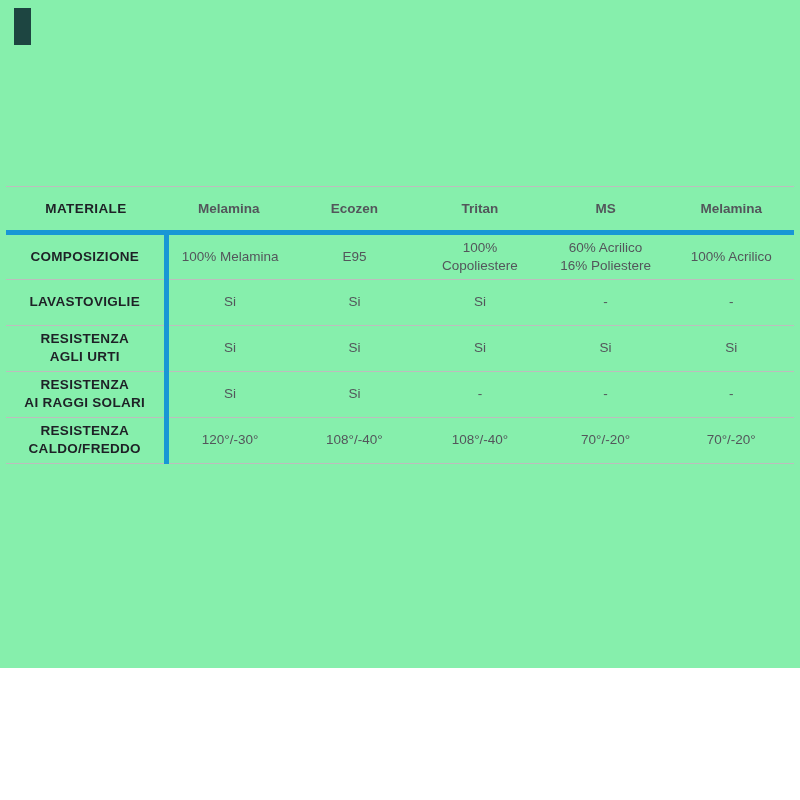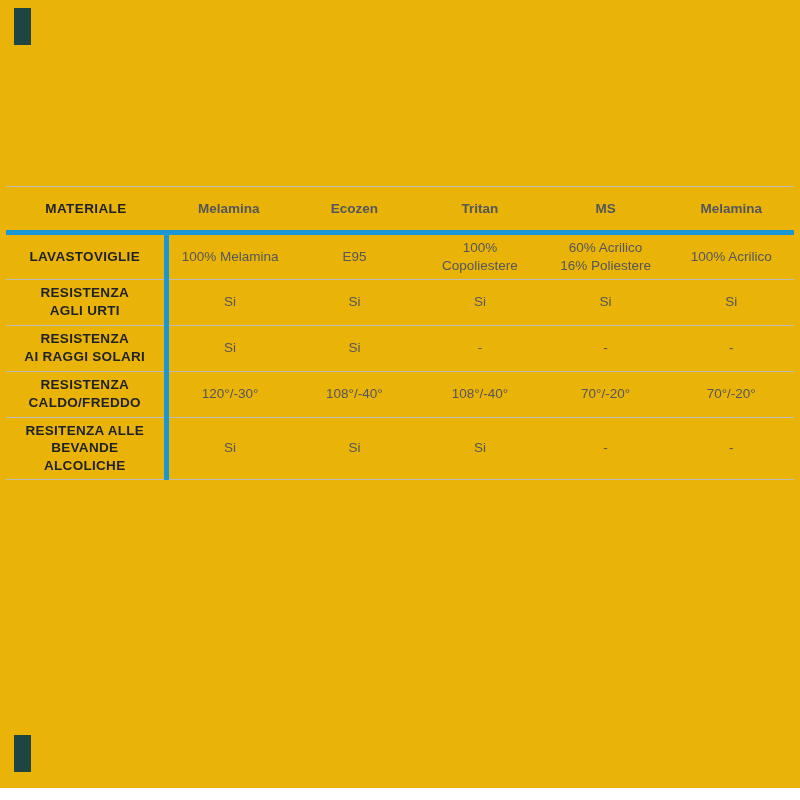--- a/index.html
+++ b/index.html
@@ -2,22 +2,22 @@
 <html style="--accent: #1897d5; --grid: #bdbdbd; --label: #1e2126; --value: #53565b; --mark: #1d4541;"><head>
 <meta charset="utf-8">
 <style>
   * { margin: 0; padding: 0; box-sizing: border-box; }
   html, body { background: #ffffff; }
   body { font-family: "Liberation Sans", sans-serif; }
 
   .stage {
     position: relative;
     width: 800px;
-    height: 788px;
-    background: #eab308;
+    height: 668px;
+    background: #86efac;
     overflow: hidden;
   }
 
   .corner-mark {
     position: absolute;
     left: 14px;
     width: 17px;
     height: 37px;
     background: var(--mark, #1d4541);
   }
@@ -95,27 +95,35 @@
             <th class="corner">MATERIALE</th>
             <th>Melamina</th>
             <th>Ecozen</th>
             <th>Tritan</th>
             <th>MS</th>
             <th>Melamina</th>
           </tr>
       </thead>
       <tbody>
           <tr>
-            <th scope="row">LAVASTOVIGLIE</th>
+            <th scope="row">COMPOSIZIONE</th>
             <td>100% Melamina</td>
             <td>E95</td>
             <td>100% Copoliestere</td>
             <td>60% Acrilico
 16% Poliestere</td>
             <td>100% Acrilico</td>
+          </tr>
+          <tr>
+            <th scope="row">LAVASTOVIGLIE</th>
+            <td>Si</td>
+            <td>Si</td>
+            <td>Si</td>
+            <td>-</td>
+            <td>-</td>
           </tr>
           <tr>
             <th scope="row">RESISTENZA
 AGLI URTI</th>
             <td>Si</td>
             <td>Si</td>
             <td>Si</td>
             <td>Si</td>
             <td>Si</td>
           </tr>
@@ -130,25 +138,16 @@
           </tr>
           <tr>
             <th scope="row">RESISTENZA
 CALDO/FREDDO</th>
             <td>120°/-30°</td>
             <td>108°/-40°</td>
             <td>108°/-40°</td>
             <td>70°/-20°</td>
             <td>70°/-20°</td>
           </tr>
-          <tr>
-            <th scope="row">RESITENZA ALLE
-BEVANDE ALCOLICHE</th>
-            <td>Si</td>
-            <td>Si</td>
-            <td>Si</td>
-            <td>-</td>
-            <td>-</td>
-          </tr>
         </tbody>
     </table>
   </div>
 </div>
 
 </body></html>

